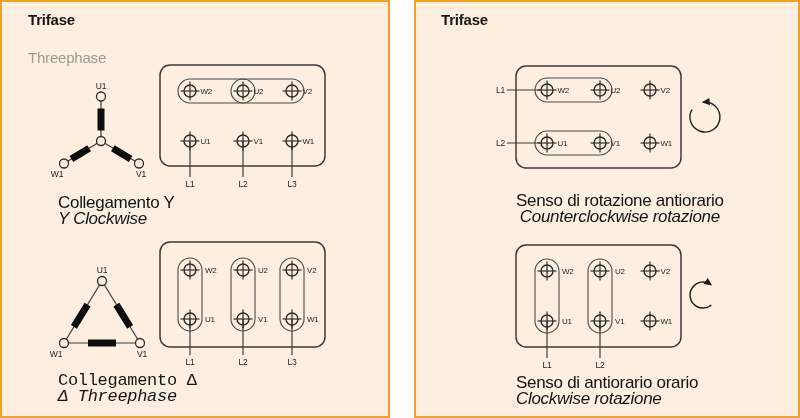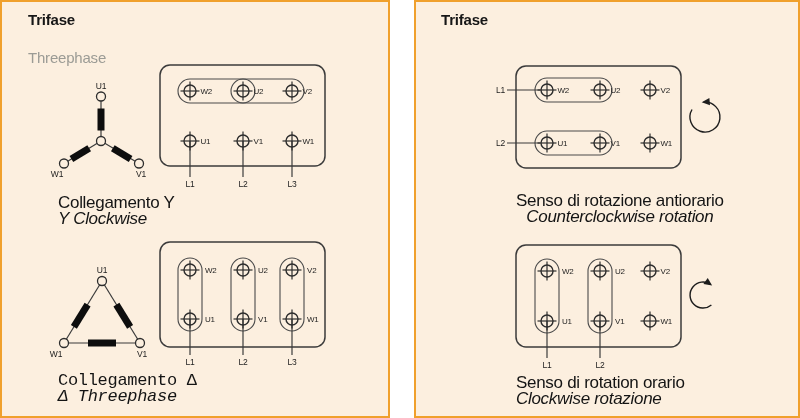--- a/index.html
+++ b/index.html
@@ -197,20 +197,20 @@
   <div class="caption" style="left:58px;top:195px;">
     <div class="it">Collegamento Y</div>
     <div class="en">Y Clockwise</div>
   </div>
   <div class="caption" style="left:58px;top:373px;font-family:Liberation Mono, monospace;">
     <div class="it">Collegamento Δ</div>
     <div class="en">Δ Threephase</div>
   </div>
   <div class="caption" style="left:516px;top:193px;text-align:center;">
     <div class="it">Senso di rotazione antiorario</div>
-    <div class="en">Counterclockwise rotation</div>
+    <div class="en">Counterclockwise rotazione</div>
   </div>
   <div class="caption" style="left:516px;top:375px;">
-    <div class="it">Senso di rotation orario</div>
+    <div class="it">Senso di antiorario orario</div>
     <div class="en">Clockwise rotazione</div>
   </div>
 
 </div>
 
 </body></html>

